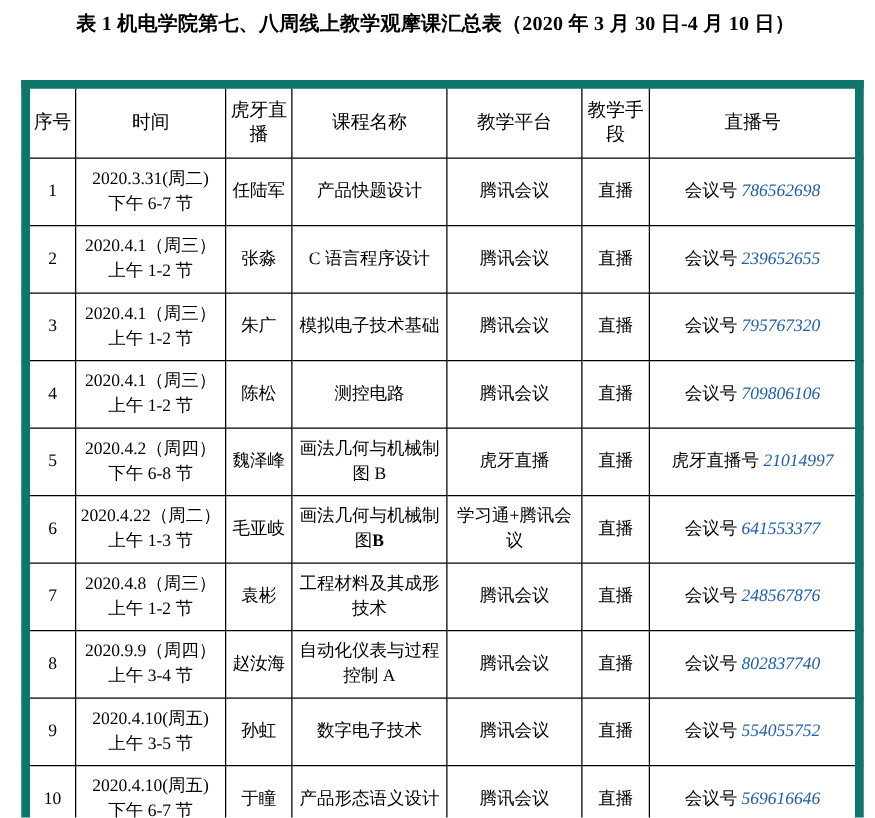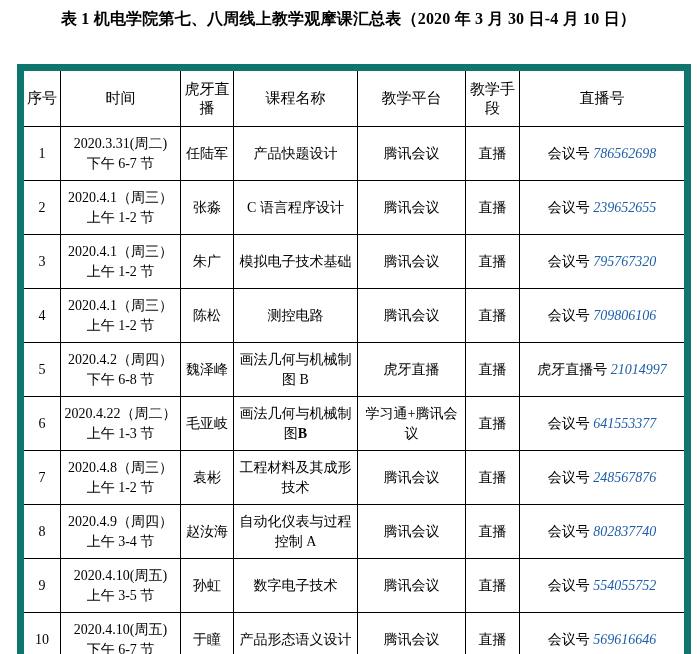--- a/index.html
+++ b/index.html
@@ -137,21 +137,21 @@
         </td>
         <td>袁彬</td>
         <td>工程材料及其成形技术</td>
         <td>腾讯会议</td>
         <td>直播</td>
         <td class="c-live"><span>会议号 </span><span class="num-blue">248567876</span></td>
       </tr>
       <tr>
         <td>8</td>
         <td class="c-time">
-          <div>2020.4.9（周四）</div>
+          <div>2020.9.9（周四）</div>
           <div>上午 3-4 节</div>
         </td>
         <td>赵汝海</td>
         <td>自动化仪表与过程控制 A</td>
         <td>腾讯会议</td>
         <td>直播</td>
         <td class="c-live"><span>会议号 </span><span class="num-blue">802837740</span></td>
       </tr>
       <tr>
         <td>9</td>

